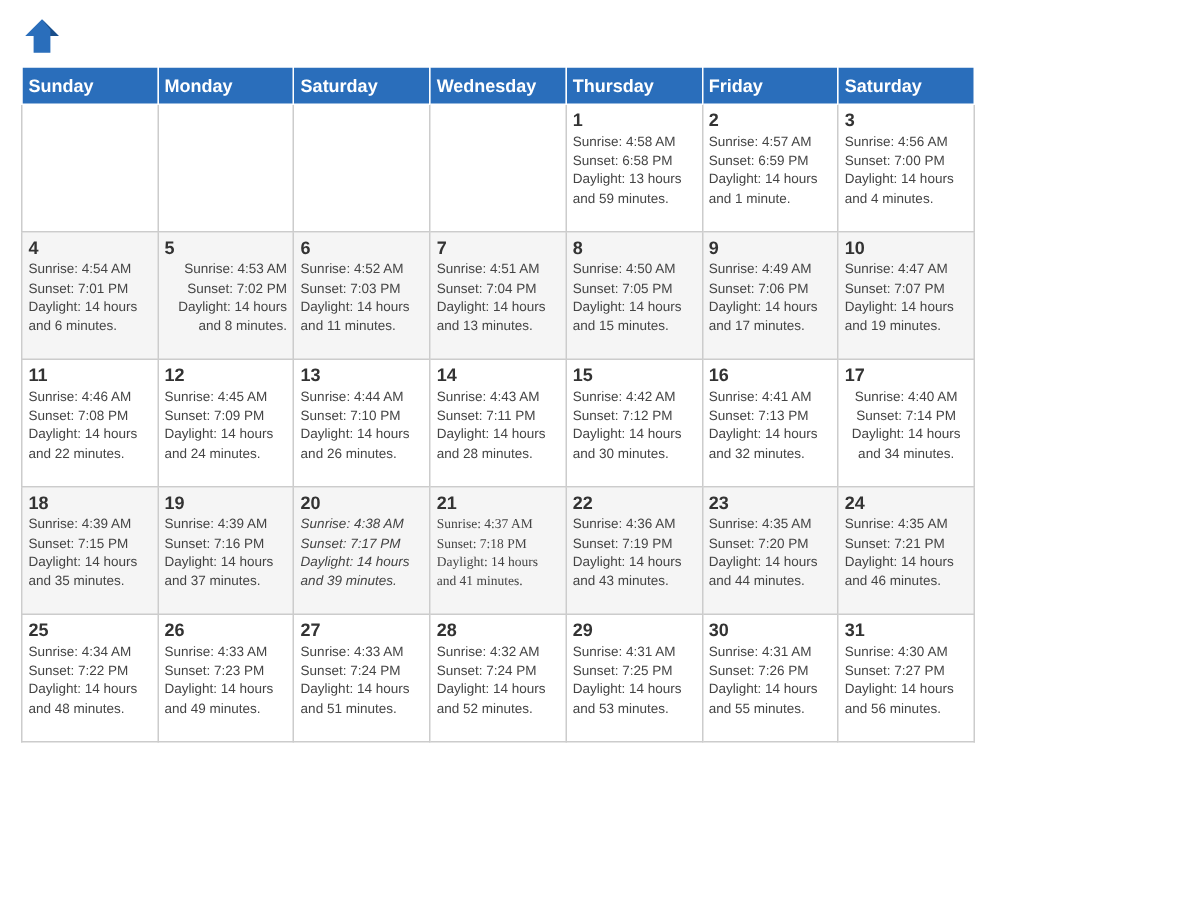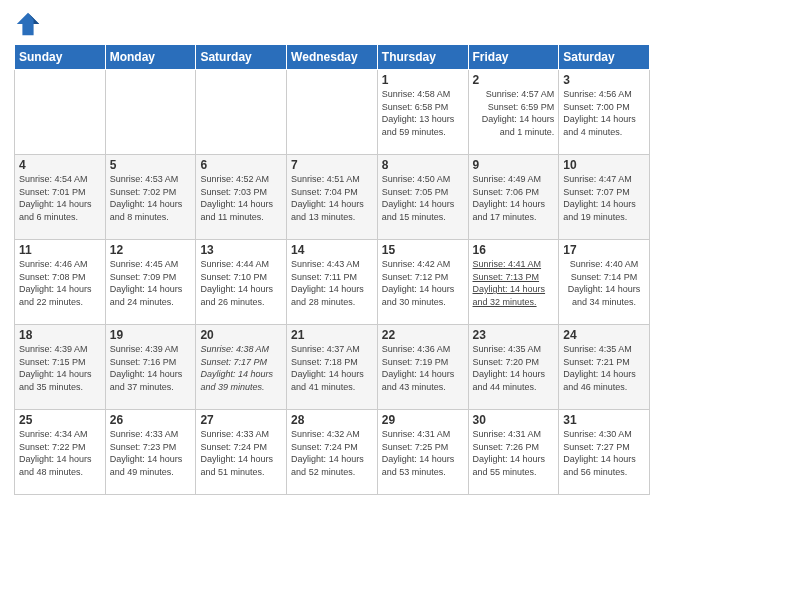--- a/index.html
+++ b/index.html
@@ -143,21 +143,21 @@
           <td class="empty-cell"></td>
           <td>
             <span class="day-number">1</span>
             <div class="day-info" style="white-space: pre-line;">Sunrise: 4:58 AM
 Sunset: 6:58 PM
 Daylight: 13 hours
 and 59 minutes.</div>
           </td>
           <td>
             <span class="day-number">2</span>
-            <div class="day-info" style="white-space: pre-line; text-align: right;">Sunrise: 4:57 AM
+            <div class="day-info" style="white-space: pre-line;">Sunrise: 4:57 AM
 Sunset: 6:59 PM
 Daylight: 14 hours
 and 1 minute.</div>
           </td>
           <td>
             <span class="day-number">3</span>
             <div class="day-info" style="white-space: pre-line;">Sunrise: 4:56 AM
 Sunset: 7:00 PM
 Daylight: 14 hours
 and 4 minutes.</div>
@@ -166,21 +166,21 @@
         <tr>
           <td>
             <span class="day-number">4</span>
             <div class="day-info" style="white-space: pre-line;">Sunrise: 4:54 AM
 Sunset: 7:01 PM
 Daylight: 14 hours
 and 6 minutes.</div>
           </td>
           <td>
             <span class="day-number">5</span>
-            <div class="day-info" style="white-space: pre-line;">Sunrise: 4:53 AM
+            <div class="day-info" style="white-space: pre-line; text-align: right;">Sunrise: 4:53 AM
 Sunset: 7:02 PM
 Daylight: 14 hours
 and 8 minutes.</div>
           </td>
           <td>
             <span class="day-number">6</span>
             <div class="day-info" style="white-space: pre-line;">Sunrise: 4:52 AM
 Sunset: 7:03 PM
 Daylight: 14 hours
 and 11 minutes.</div>
@@ -245,21 +245,21 @@
           </td>
           <td>
             <span class="day-number">15</span>
             <div class="day-info" style="white-space: pre-line;">Sunrise: 4:42 AM
 Sunset: 7:12 PM
 Daylight: 14 hours
 and 30 minutes.</div>
           </td>
           <td>
             <span class="day-number">16</span>
-            <div class="day-info" style="white-space: pre-line; text-decoration: underline;">Sunrise: 4:41 AM
+            <div class="day-info" style="white-space: pre-line;">Sunrise: 4:41 AM
 Sunset: 7:13 PM
 Daylight: 14 hours
 and 32 minutes.</div>
           </td>
           <td>
             <span class="day-number">17</span>
             <div class="day-info" style="white-space: pre-line; text-align: center;">Sunrise: 4:40 AM
 Sunset: 7:14 PM
 Daylight: 14 hours
 and 34 minutes.</div>
@@ -282,21 +282,21 @@
           </td>
           <td>
             <span class="day-number">20</span>
             <div class="day-info" style="white-space: pre-line; font-style: italic;">Sunrise: 4:38 AM
 Sunset: 7:17 PM
 Daylight: 14 hours
 and 39 minutes.</div>
           </td>
           <td>
             <span class="day-number">21</span>
-            <div class="day-info" style="white-space: pre-line;">Sunrise: 4:37 AM
+            <div class="day-info" style="white-space: pre-line; font-family: Liberation Serif, serif;">Sunrise: 4:37 AM
 Sunset: 7:18 PM
 Daylight: 14 hours
 and 41 minutes.</div>
           </td>
           <td>
             <span class="day-number">22</span>
             <div class="day-info" style="white-space: pre-line;">Sunrise: 4:36 AM
 Sunset: 7:19 PM
 Daylight: 14 hours
 and 43 minutes.</div>

